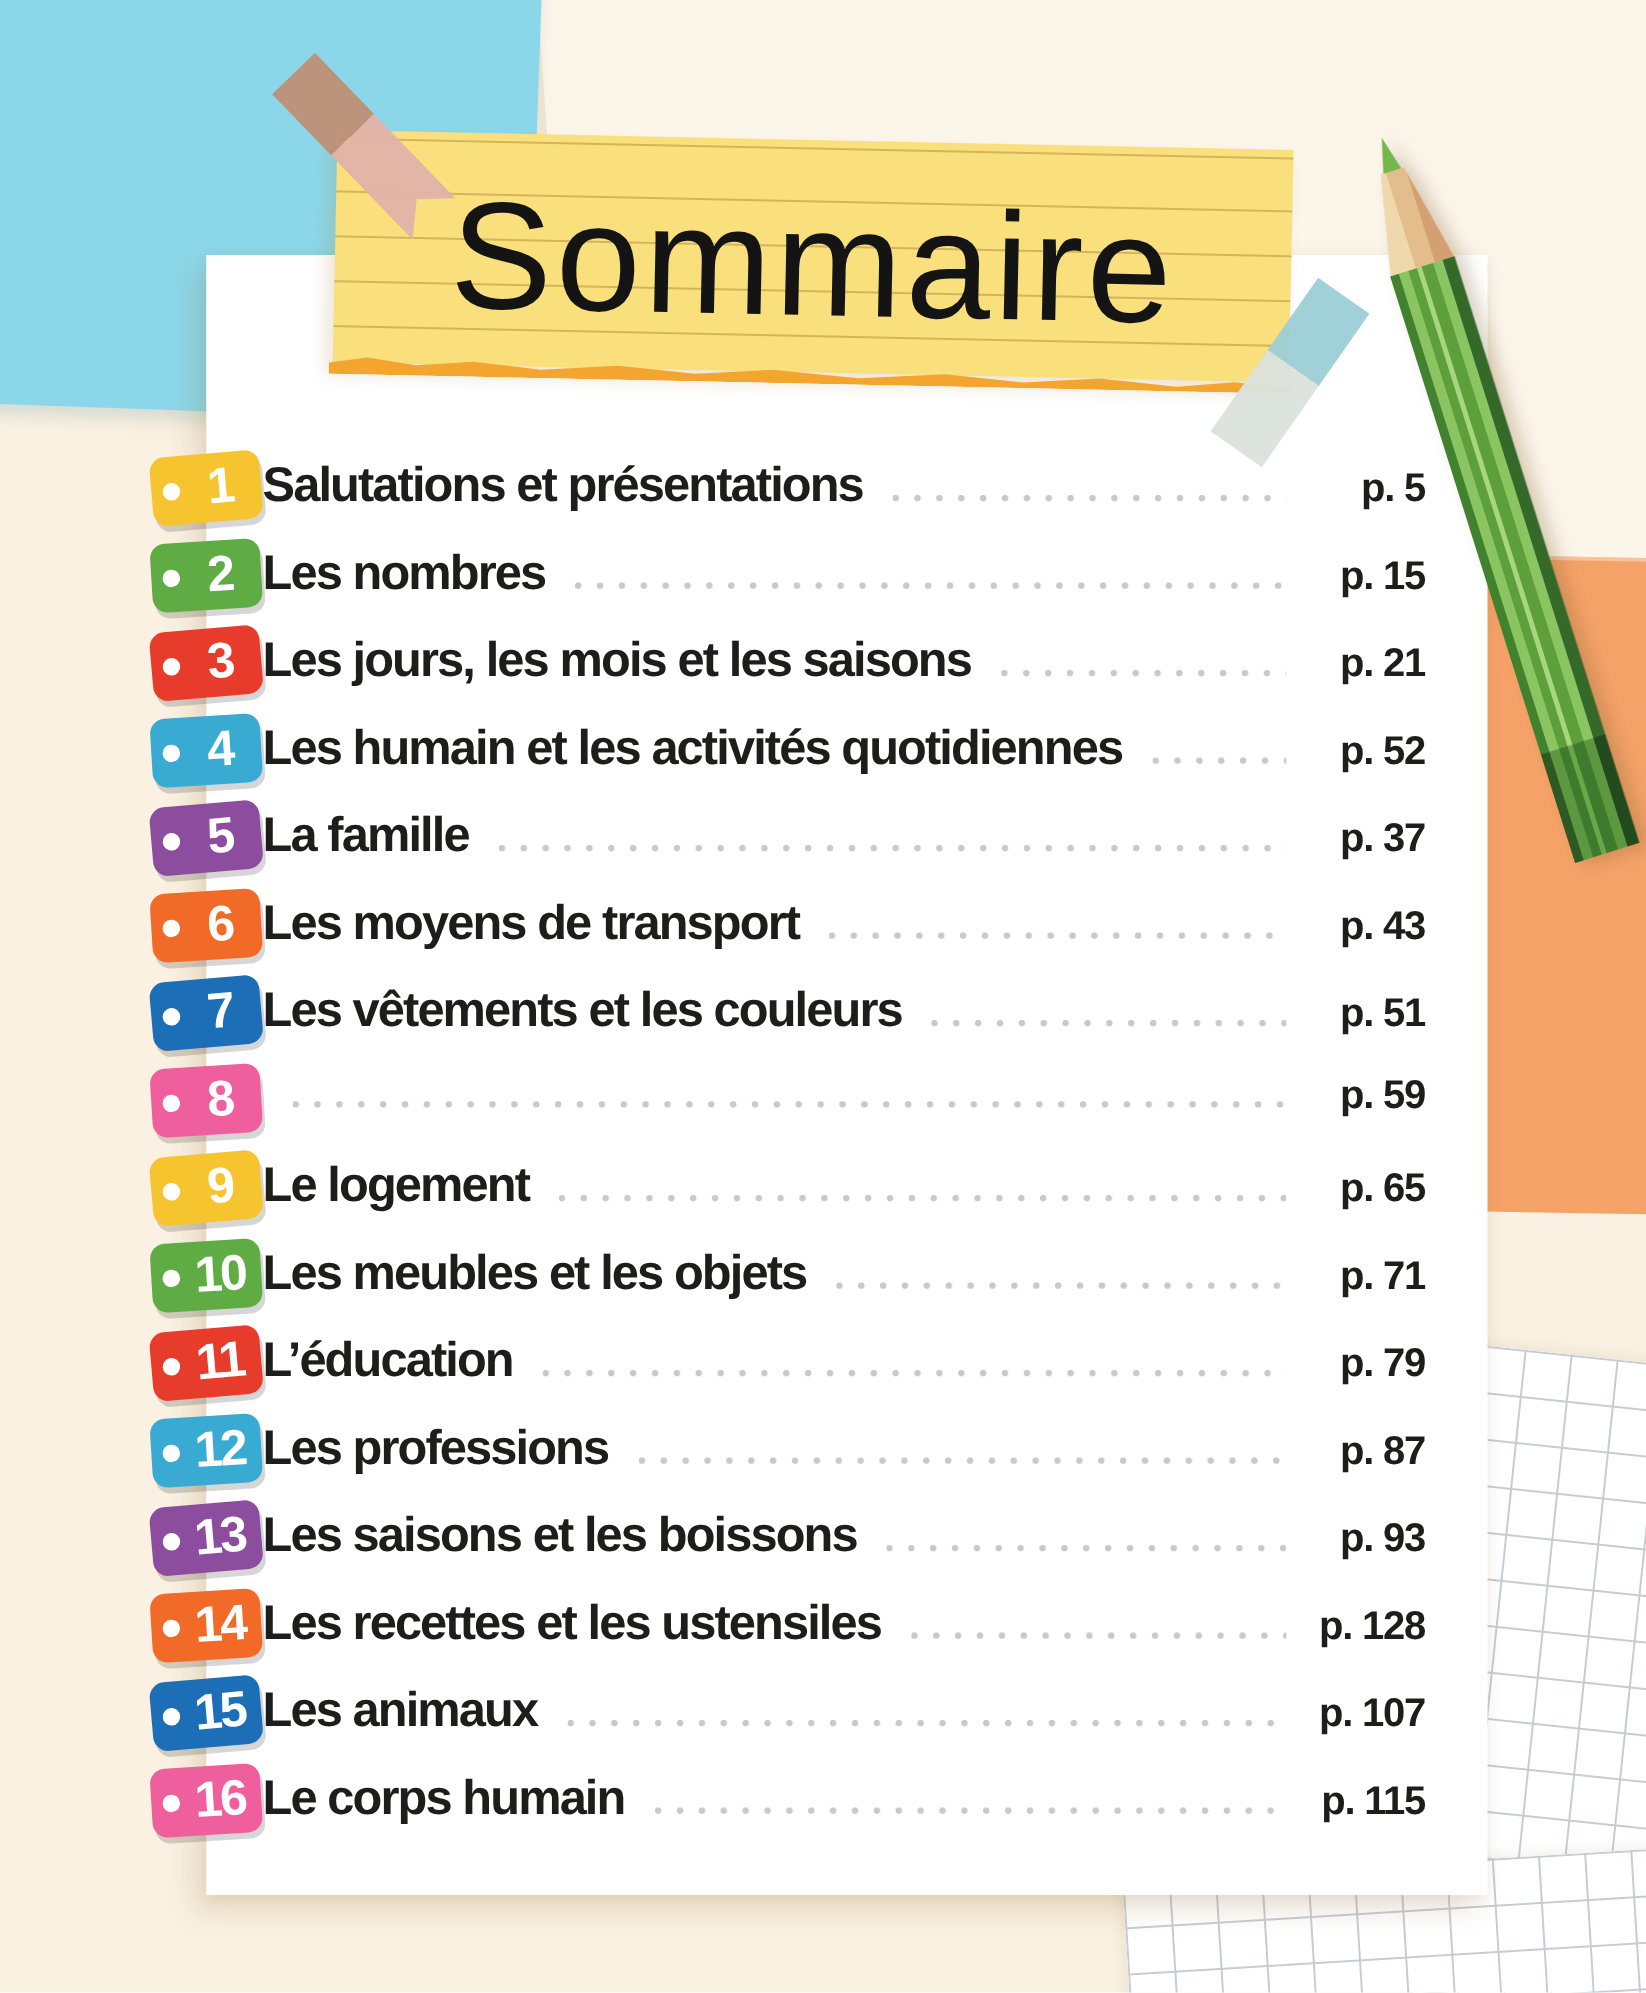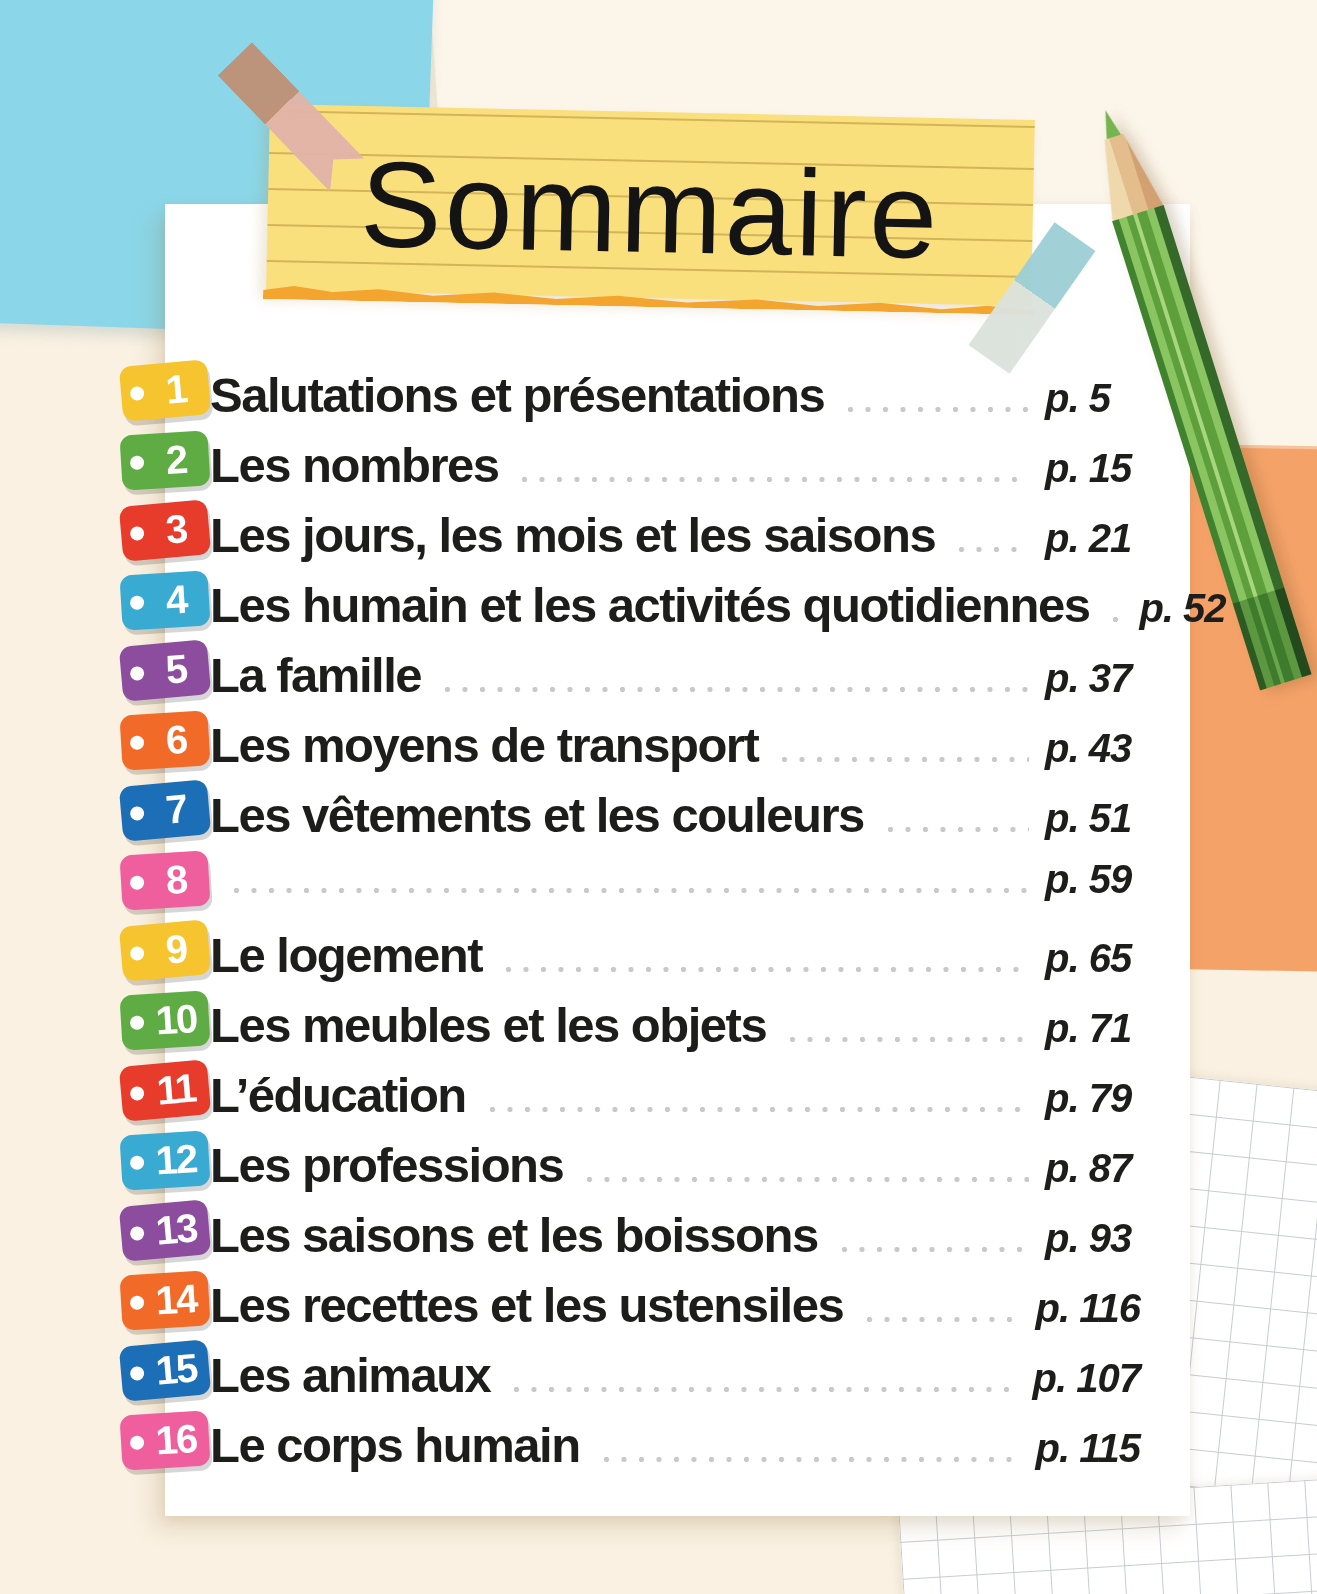--- a/index.html
+++ b/index.html
@@ -36,26 +36,26 @@
     box-shadow:-10px 12px 22px rgba(150,120,70,.20), 0 4px 10px rgba(150,120,70,.10);}
   .toc-list{position:absolute;left:0;top:148px;width:100%;}
   .toc-row{position:relative;height:70px;display:flex;align-items:baseline;
     padding:15px 50px 0 45px;}
   .chapter-badge{position:absolute;left:-44px;top:50%;width:88px;height:55px;margin-top:-24px;
     border-radius:12px;box-shadow:2px 5px 0 rgba(0,0,0,.16);}
   .badge-dot{position:absolute;left:9px;top:50%;width:14px;height:14px;margin-top:-7px;
     background:#fff;border-radius:50%;}
   .badge-num{position:absolute;left:26px;right:4px;top:0;bottom:0;color:#fff;
     font-weight:700;font-size:40px;line-height:55px;text-align:center;letter-spacing:-2px;}
-  .toc-label{font-weight:700;font-size:49px;letter-spacing:-1.5px;color:var(--text);white-space:nowrap;}
+  .toc-label{font-weight:700;font-size:39px;letter-spacing:-1.5px;color:var(--text);white-space:nowrap;}
   .toc-leader{flex:1 1 auto;height:5px;margin:0 16px 3px 24px;min-width:10px;
     background-image:radial-gradient(circle at 2.5px 2.5px, var(--dot-leader) 2.3px, transparent 3px);
     background-size:17.5px 5px;background-repeat:repeat-x;}
-  .toc-page{font-weight:700;font-size:40px;letter-spacing:-1px;color:var(--text);
-    min-width:95px;white-space:nowrap;font-style:italic;}
+  .toc-page{font-weight:700;font-size:32px;letter-spacing:-1px;color:var(--text);
+    min-width:95px;text-align:right;white-space:nowrap;}
 
   
   .note{left:268px;top:112px;width:765px;height:186px;background:var(--note-paper);
     background-image:repeating-linear-gradient(to bottom, transparent 0 34px,
       rgba(164,128,44,.45) 34px 36px);background-position:0 14px;
     transform:rotate(1.2deg);z-index:4;box-shadow:-6px 9px 14px rgba(170,130,50,.20);}
   .note::after{content:"";position:absolute;left:-3px;right:-3px;bottom:-9px;height:15px;
     background:var(--note-torn);
     clip-path:polygon(0 40%,4% 10%,9% 45%,15% 20%,22% 55%,30% 25%,38% 60%,46% 30%,55% 65%,64% 35%,72% 70%,80% 40%,88% 75%,94% 45%,100% 70%,100% 100%,0 100%);}
   .note-title{width:100%;height:100%;text-align:center;line-height:196px;
@@ -210,21 +210,21 @@
     <span class="toc-leader"></span>
     <span class="toc-page">p. 93</span>
   </div>
       <div class="toc-row">
     <div class="chapter-badge" style="background: rgb(242, 106, 40); transform: rotate(-3.5deg);">
       <span class="badge-dot"></span>
       <span class="badge-num">14</span>
     </div>
     <span class="toc-label">Les recettes et les ustensiles</span>
     <span class="toc-leader"></span>
-    <span class="toc-page">p. 116</span>
+    <span class="toc-page">p. 128</span>
   </div>
       <div class="toc-row">
     <div class="chapter-badge" style="background: rgb(28, 111, 182); transform: rotate(-5deg);">
       <span class="badge-dot"></span>
       <span class="badge-num">15</span>
     </div>
     <span class="toc-label">Les animaux</span>
     <span class="toc-leader"></span>
     <span class="toc-page">p. 107</span>
   </div>

